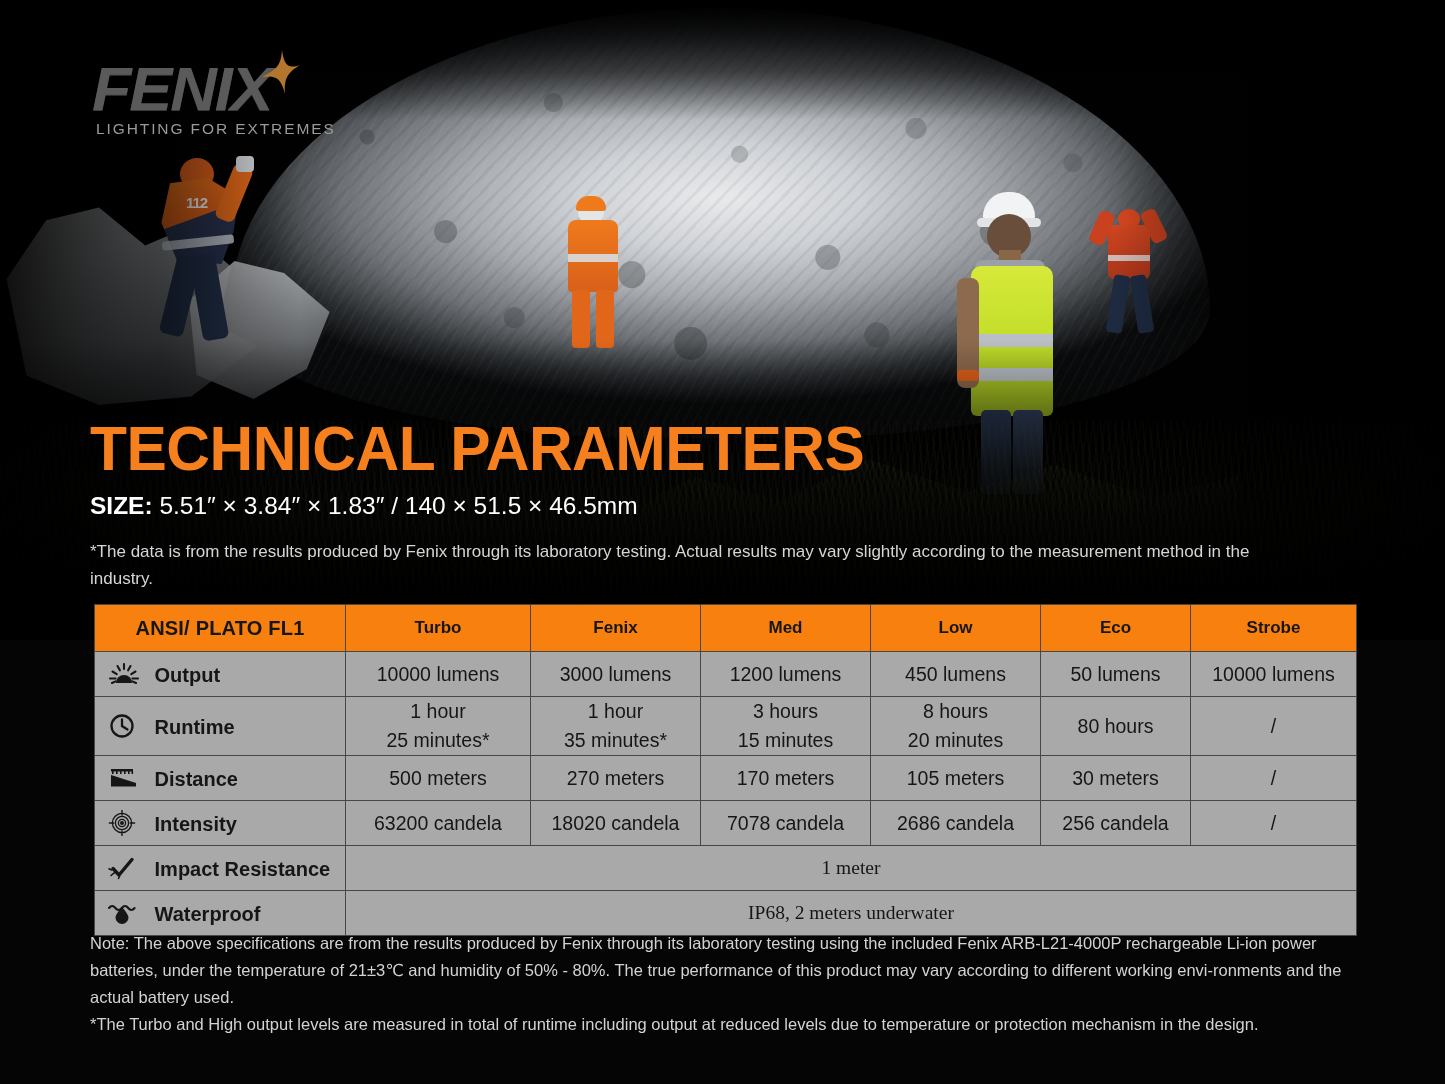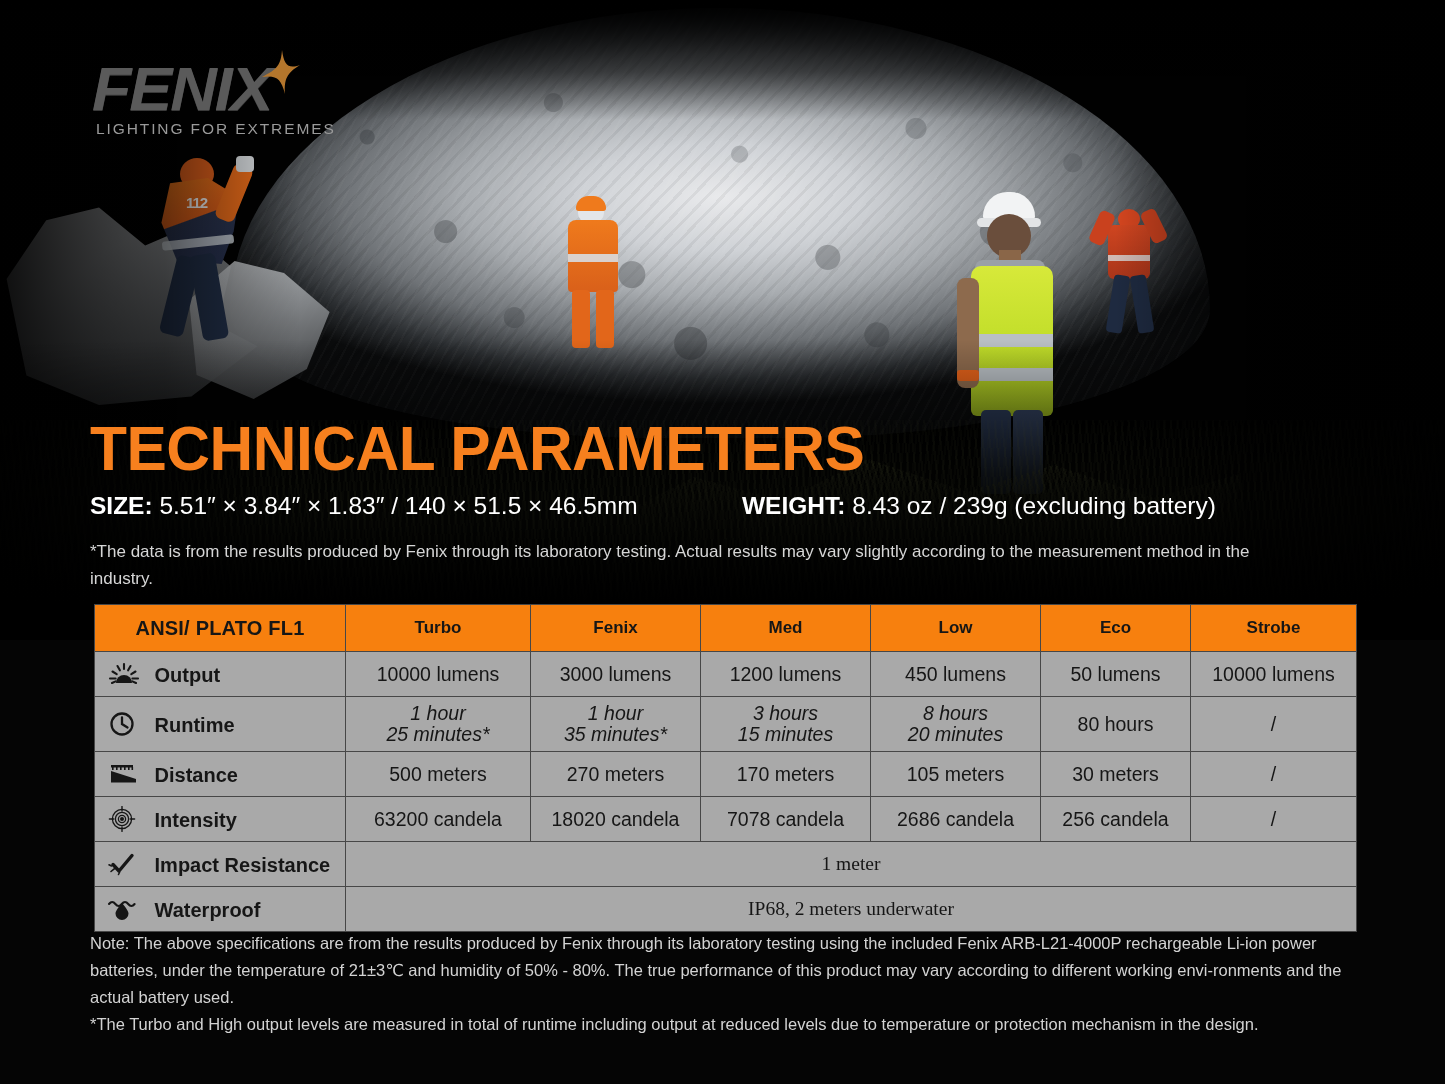--- a/index.html
+++ b/index.html
@@ -199,21 +199,21 @@
   .tbl thead th{
     background:#F7800E;font-weight:700;font-size:17px;height:46px;
   }
   .tbl thead th.first{font-size:20px;letter-spacing:.2px;}
   .tbl td{background:#A9A9A9;height:44px;}
   .tbl td.rowhead{
     text-align:left;font-weight:700;font-size:20px;padding-left:12px;
     white-space:nowrap;
   }
   .tbl tr.tall td{height:54px;}
-  .tbl .two{line-height:21px;font-style:italic;}
+  .tbl .two{line-height:29px;}
   .rowhead .ic{display:inline-block;width:34px;height:26px;vertical-align:-6px;margin-right:8px;}
   .rowhead .lb{display:inline-block;vertical-align:middle;}
   .tbl td.span{font-size:19.5px;font-family:Liberation Serif, serif;}
 
   
   .notes{
     position:absolute;left:90px;top:930px;width:1290px;
     color:#d3d3d3;font-size:16.5px;line-height:27px;
   }
   .notes p{margin:0;}
@@ -292,24 +292,20 @@
     <div class="tag">LIGHTING FOR EXTREMES</div>
   </div>
 
   <div class="title">TECHNICAL PARAMETERS</div>
 
   <div class="specline">
     <span class="size">
       <span class="lbl">SIZE:</span>
       <span>5.51″ × 3.84″ × 1.83″ / 140 × 51.5 × 46.5mm</span>
     </span>
-    <span class="weight">
-      <span class="lbl">WEIGHT:</span>
-      <span>8.43 oz / 239g (excluding battery)</span>
-    </span>
   </div>
 
   <div class="disclaimer">*The data is from the results produced by Fenix through its laboratory testing. Actual results may vary slightly according to the measurement method in the industry.</div>
 
   <table class="tbl">
     <colgroup>
       <col style="width:251px">
         <col style="width:185px">
         <col style="width:170px">
       <col style="width:170px">

